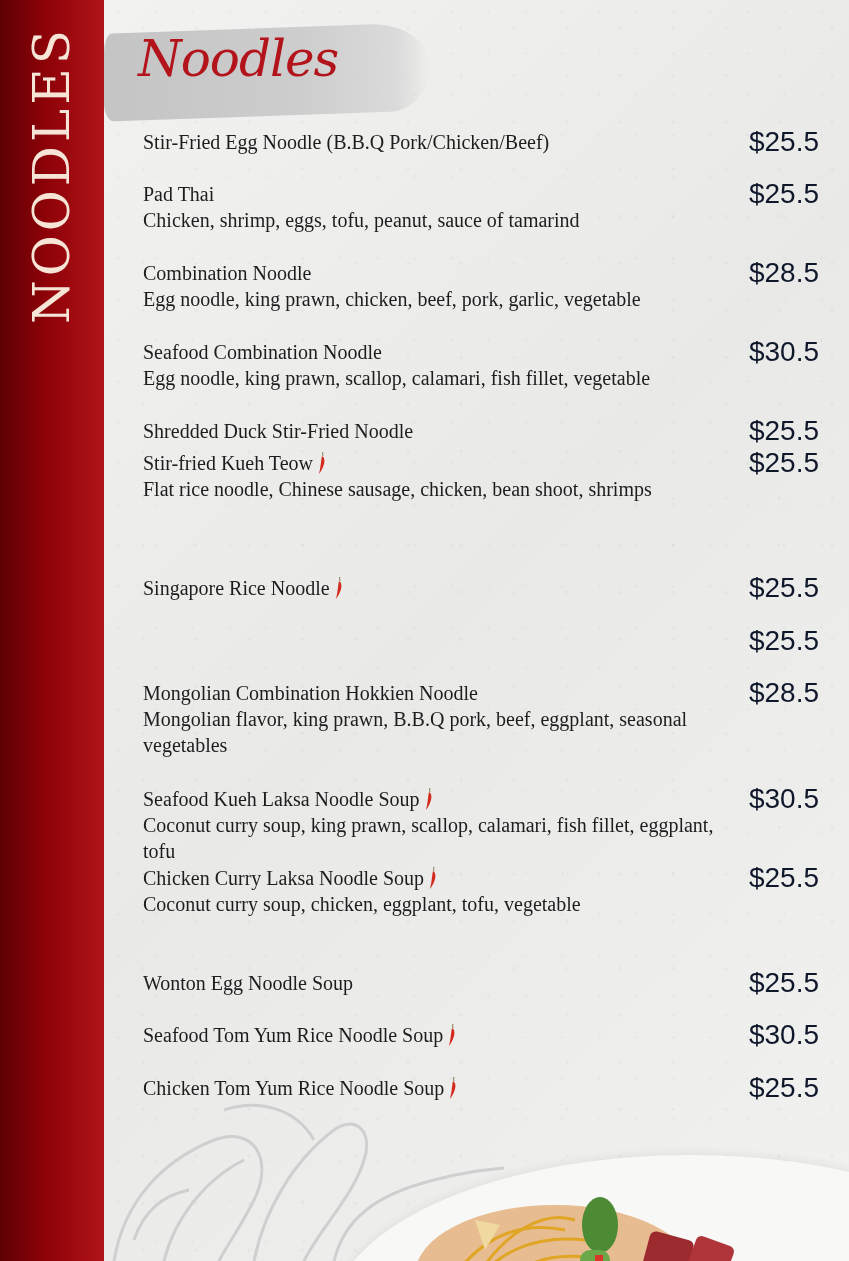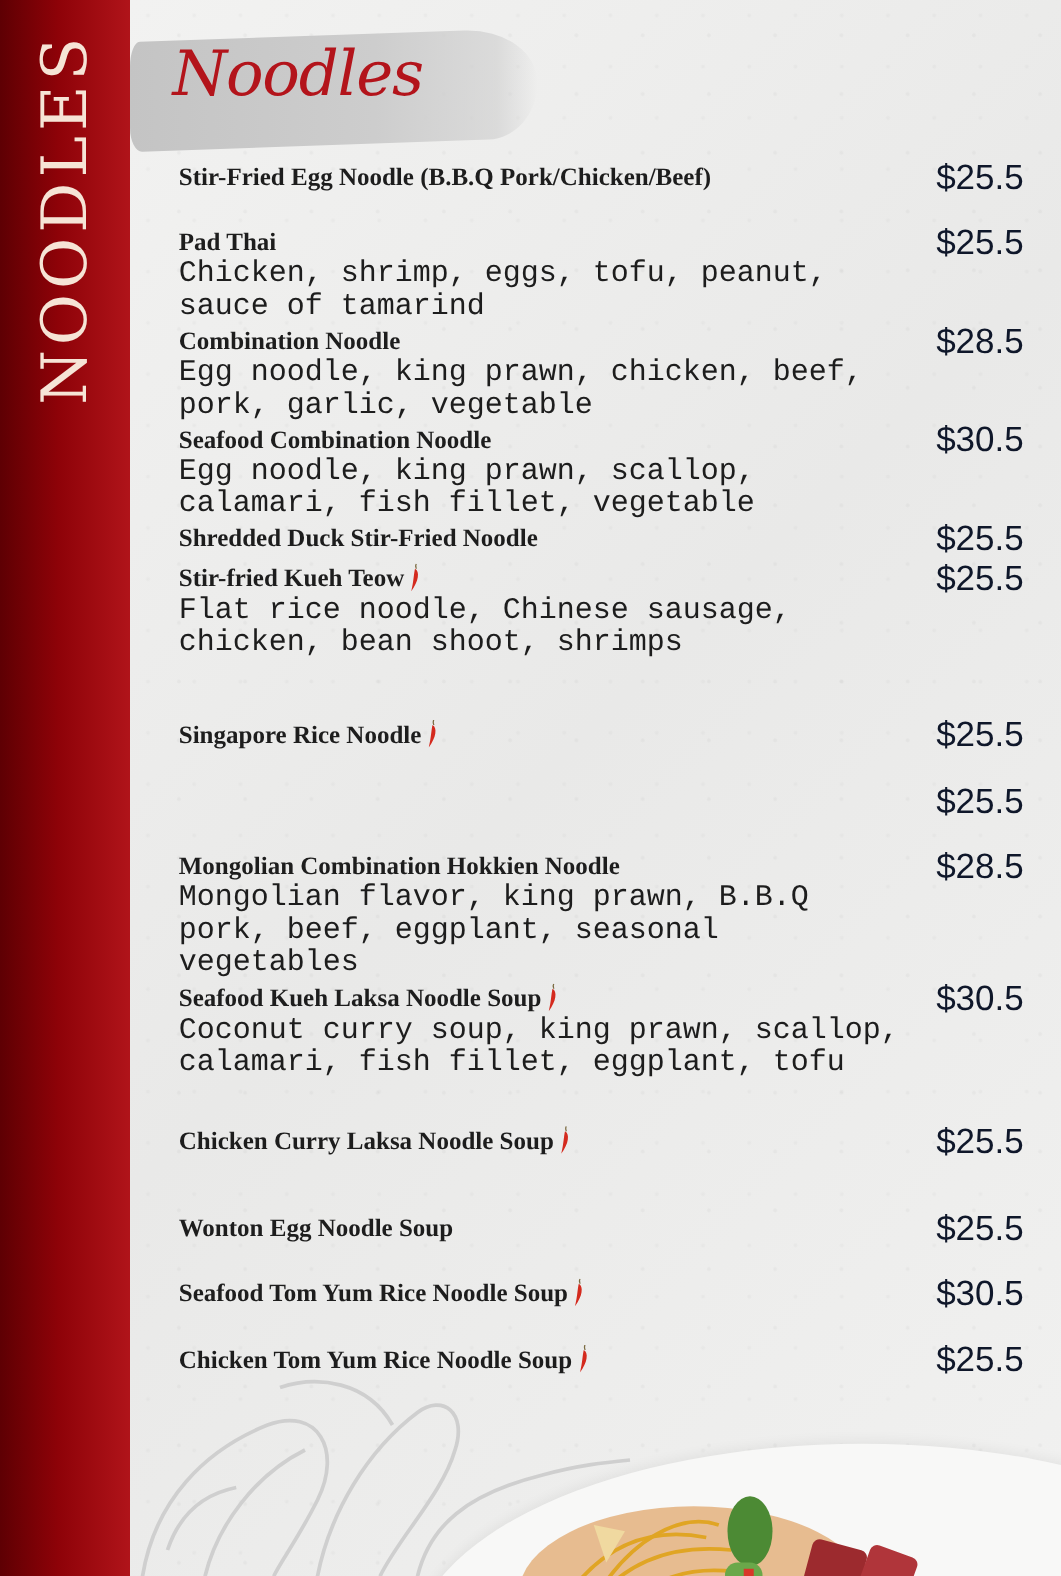--- a/index.html
+++ b/index.html
@@ -32,33 +32,33 @@
     }
     .title {
       position: absolute; left: 138px; top: 30px;
       font-family: "DejaVu Serif", "Liberation Serif", serif;
       font-style: italic; font-size: 50px; color: #b3141b;
       letter-spacing: -1px;
     }
     .menu { position: absolute; left: 143px; top: 0; width: 676px; }
     .item { position: absolute; left: 0; width: 676px; }
     .name {
-      font-weight: bold; font-size: 20px; line-height: 26px;
+      font-weight: normal; font-size: 20px; line-height: 26px;
       display: inline-block;
     }
     .chili {
       display: inline-block; width: 8px; height: 22px; margin-left: 5px;
       vertical-align: -4px;
     }
     .price {
       position: absolute; right: 0; top: 0;
       font-family: "Liberation Sans", "DejaVu Sans", sans-serif;
       font-size: 28px; line-height: 26px; color: #0f172a;
     }
-    .desc { font-size: 24px; line-height: 26px; width: 600px; font-family: Liberation Mono, monospace; }
+    .desc { font-size: 20px; line-height: 26px; width: 600px; }
     .flower {
       position: absolute; left: 104px; top: 1100px; width: 420px; height: 161px;
     }
     .plate {
       position: absolute; left: 330px; top: 1155px; width: 720px; height: 330px;
       border-radius: 50%; background: #f8f8f7;
       box-shadow: 0 -2px 10px rgba(0,0,0,0.06);
     }
     .food {
       position: absolute; left: 405px; top: 1180px; width: 360px; height: 120px;
@@ -162,26 +162,27 @@
 
   <div class="item" style="top:786px">
     <span class="name">Seafood Kueh Laksa Noodle Soup</span><svg class="chili" viewBox="0 0 8 22">
         <path d="M5 0 C 4 2, 5 3, 5 4" stroke="#7a6a40" stroke-width="1" fill="none"></path>
         <path d="M4 4 C 8 6, 7 14, 1 22 C 3 14, 3 8, 4 4 Z" fill="#d42a1e"></path>
       </svg>
     <span class="price">$30.5</span>
     <div class="desc" style="width:600px">Coconut curry soup, king prawn, scallop, calamari, fish fillet, eggplant, tofu</div>
   </div>
 
-  <div class="item" style="top:900px">
+  <div class="item" style="top:865px">
     <span class="name">Chicken Curry Laksa Noodle Soup</span><svg class="chili" viewBox="0 0 8 22">
         <path d="M5 0 C 4 2, 5 3, 5 4" stroke="#7a6a40" stroke-width="1" fill="none"></path>
         <path d="M4 4 C 8 6, 7 14, 1 22 C 3 14, 3 8, 4 4 Z" fill="#d42a1e"></path>
       </svg>
     <span class="price">$25.5</span>
+    <div class="desc">Coconut curry soup, chicken, eggplant, tofu, vegetable</div>
   </div>
 
   <div class="item" style="top:970px">
     <span class="name">Wonton Egg Noodle Soup</span>
     <span class="price">$25.5</span>
   </div>
 
   <div class="item" style="top:1022px">
     <span class="name">Seafood Tom Yum Rice Noodle Soup</span><svg class="chili" viewBox="0 0 8 22">
         <path d="M5 0 C 4 2, 5 3, 5 4" stroke="#7a6a40" stroke-width="1" fill="none"></path>

